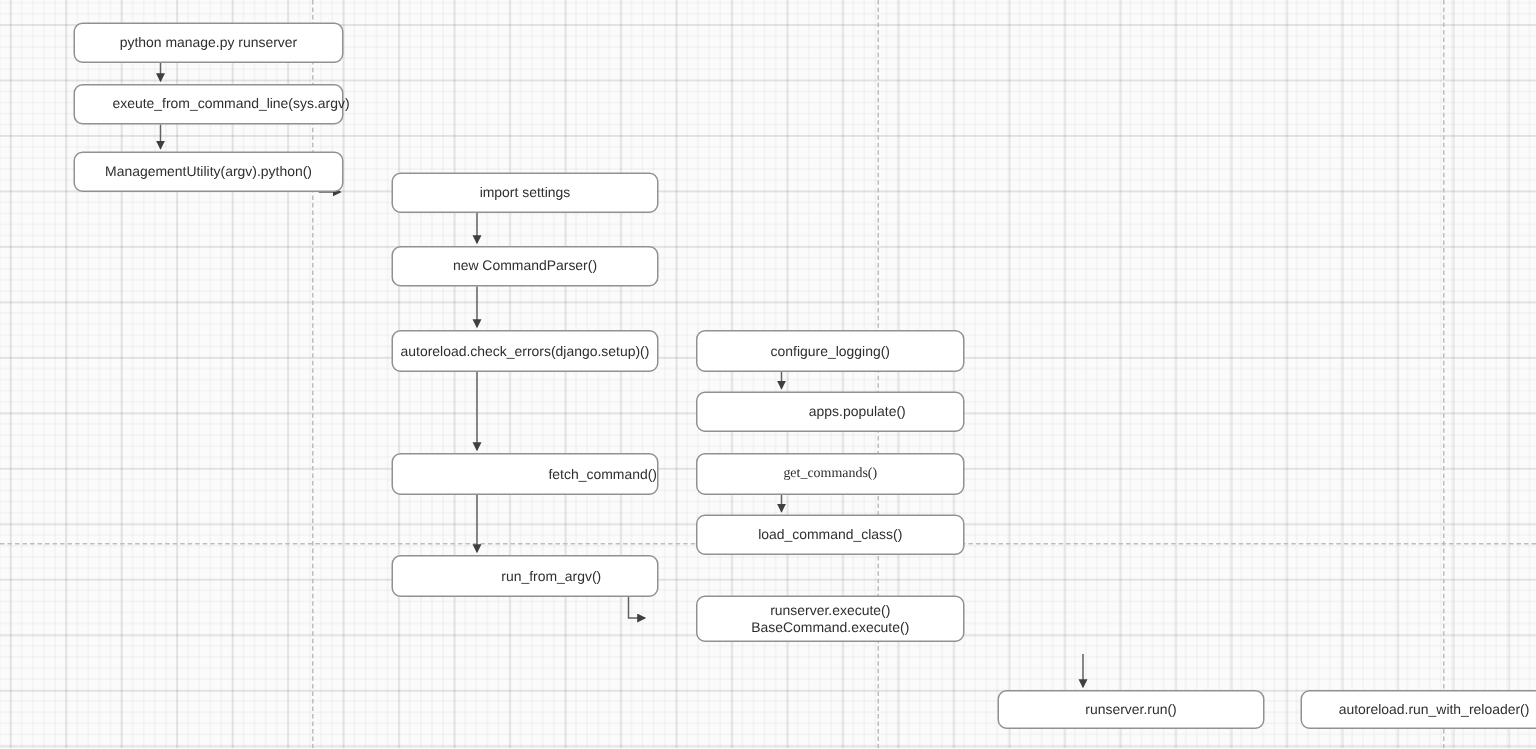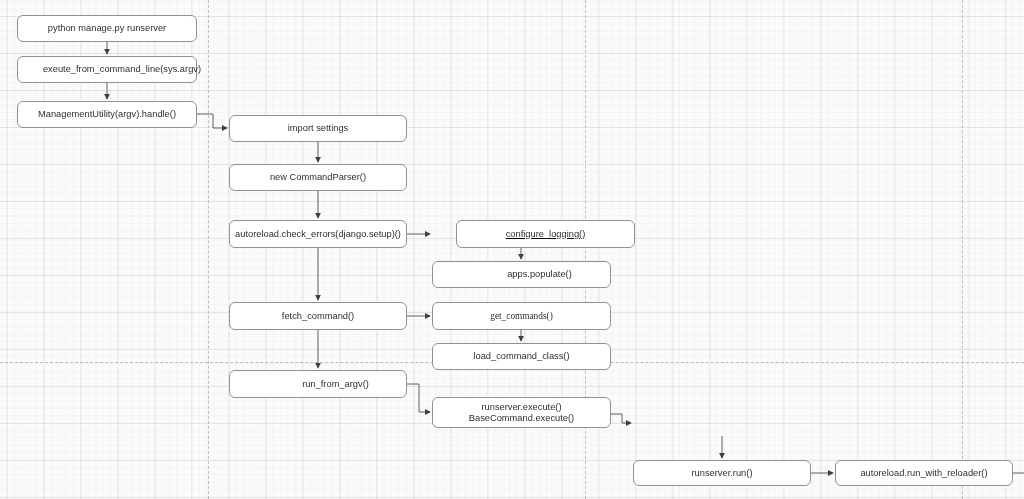--- a/index.html
+++ b/index.html
@@ -31,20 +31,21 @@
   .node{
     position:absolute;
     box-sizing:border-box;
     background:#ffffff;
     border:1px solid #919191;
     border-radius:6px;
     display:flex;flex-direction:column;
     align-items:center;justify-content:center;
     pointer-events:auto;
     cursor:default;
+    margin-left:32px;
   }
   .node-line{
     font-size:9.3px;
     line-height:11px;
     color:#2e2e2e;
     white-space:nowrap;
     text-align:center;
   }
 </style>
 </head>
@@ -81,38 +82,38 @@
       <polyline points="1013,473 1024,473" class="edge"></polyline>
     </svg>
   <div id="nodes">
       <div class="node" style="left: 17px; top: 15px; width: 180px; height: 27px;">
         <div class="node-line">python manage.py runserver</div>
       </div>
       <div class="node" style="left: 17px; top: 56px; width: 180px; height: 27px; padding-left: 30px;">
         <div class="node-line">exeute_from_command_line(sys.argv)</div>
       </div>
       <div class="node" style="left: 17px; top: 101px; width: 180px; height: 27px;">
-        <div class="node-line">ManagementUtility(argv).handle()</div>
+        <div class="node-line">ManagementUtility(argv).python()</div>
       </div>
       <div class="node" style="left: 229px; top: 115px; width: 178px; height: 27px;">
         <div class="node-line">import settings</div>
       </div>
       <div class="node" style="left: 229px; top: 164px; width: 178px; height: 27px;">
         <div class="node-line">new CommandParser()</div>
       </div>
       <div class="node" style="left: 229px; top: 220px; width: 178px; height: 28px;">
         <div class="node-line">autoreload.check_errors(django.setup)()</div>
       </div>
-      <div class="node" style="left: 456px; top: 220px; width: 179px; height: 28px; text-decoration: underline;">
+      <div class="node" style="left: 432px; top: 220px; width: 179px; height: 28px;">
         <div class="node-line">configure_logging()</div>
       </div>
       <div class="node" style="left: 432px; top: 261px; width: 179px; height: 27px; padding-left: 36px;">
         <div class="node-line">apps.populate()</div>
       </div>
-      <div class="node" style="left: 229px; top: 302px; width: 178px; height: 28px;">
+      <div class="node" style="left: 229px; top: 302px; width: 178px; height: 28px; align-items: flex-end;">
         <div class="node-line">fetch_command()</div>
       </div>
       <div class="node" style="left: 432px; top: 302px; width: 179px; height: 28px; font-family: Liberation Serif, serif;">
         <div class="node-line">get_commands()</div>
       </div>
       <div class="node" style="left: 432px; top: 343px; width: 179px; height: 27px;">
         <div class="node-line">load_command_class()</div>
       </div>
       <div class="node" style="left: 229px; top: 370px; width: 178px; height: 28px; padding-left: 35px;">
         <div class="node-line">run_from_argv()</div>

